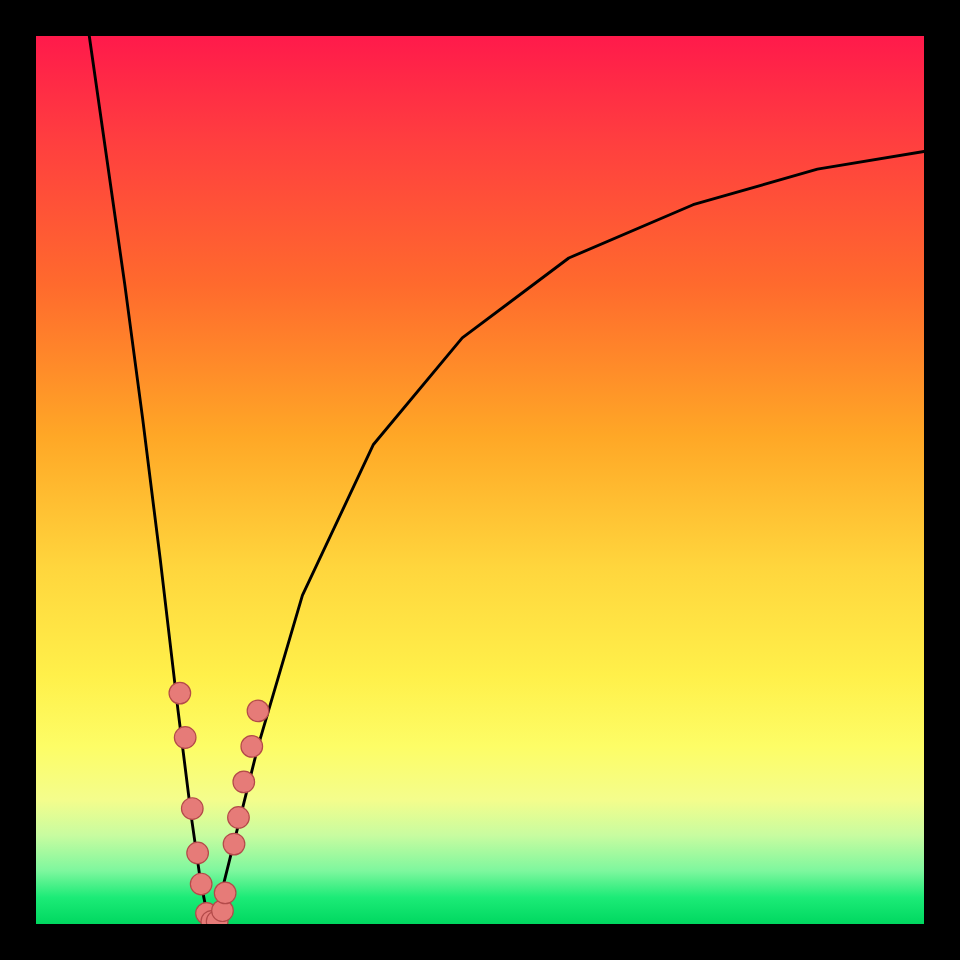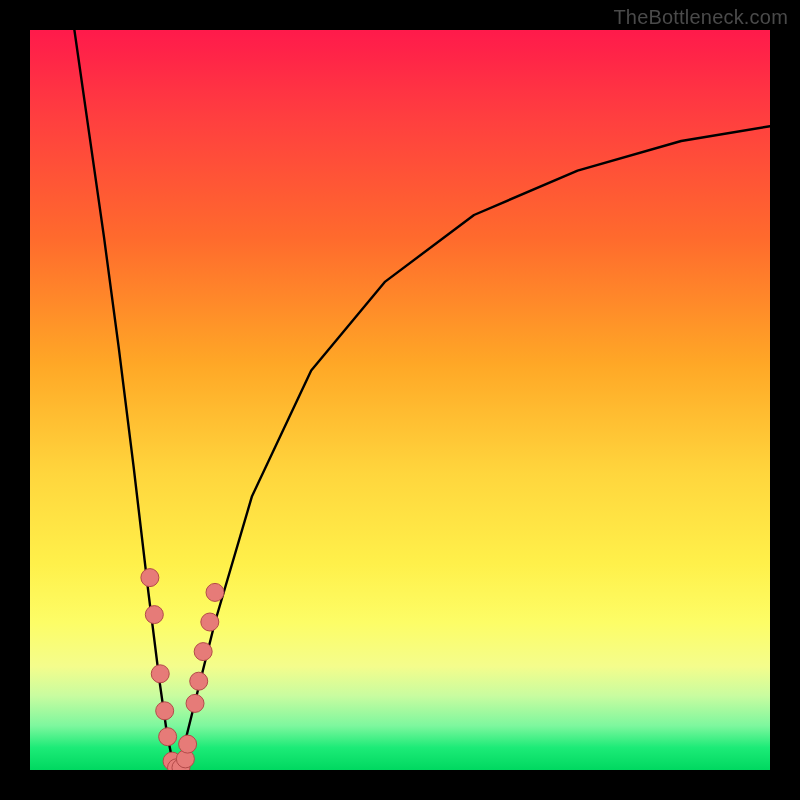--- a/index.html
+++ b/index.html
@@ -82,14 +82,13 @@
         <circle cx="155.40" cy="728.90" r="9" fill="#e67b78" stroke="#b34a49" stroke-width="1"></circle>
         <circle cx="157.62" cy="714.10" r="9" fill="#e67b78" stroke="#b34a49" stroke-width="1"></circle>
         <circle cx="165.02" cy="673.40" r="9" fill="#e67b78" stroke="#b34a49" stroke-width="1"></circle>
         <circle cx="168.72" cy="651.20" r="9" fill="#e67b78" stroke="#b34a49" stroke-width="1"></circle>
         <circle cx="173.16" cy="621.60" r="9" fill="#e67b78" stroke="#b34a49" stroke-width="1"></circle>
         <circle cx="179.82" cy="592.00" r="9" fill="#e67b78" stroke="#b34a49" stroke-width="1"></circle>
         <circle cx="185.00" cy="562.40" r="9" fill="#e67b78" stroke="#b34a49" stroke-width="1"></circle>
       </svg>
   </div>
 
-  <div class="watermark">TheBottleneck.com</div>
 </div>
 
 </body></html>

